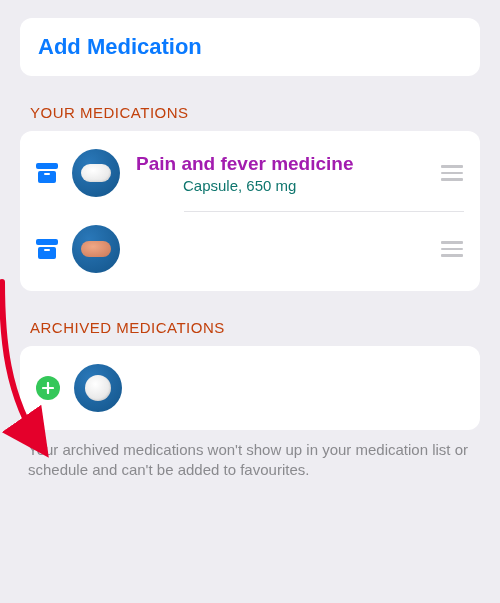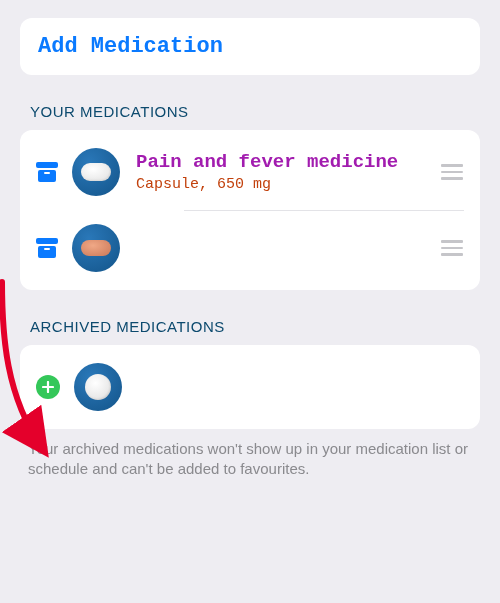--- a/index.html
+++ b/index.html
@@ -8,33 +8,32 @@
     background: #eeedf2;
     width: 500px;
     height: 603px;
     overflow: hidden;
     position: relative;
   }
   .card {
     background: #fff;
     border-radius: 12px;
     margin: 0 20px;
-    font-family: Liberation Mono, monospace;
   }
   .add-card {
     margin-top: 18px;
     padding: 16px 18px;
   }
   .add-title {
     color: #0a7aff;
     font-size: 22px;
     font-weight: 600;
   }
   .section-header {
-    color: #0c4a6e;
+    color: #c2410c;
     font-size: 15px;
     font-weight: 500;
     letter-spacing: 0.5px;
     margin: 28px 30px 10px;
   }
   .med-list {
     padding: 4px 0;
   }
   .med-row {
     display: flex;
@@ -97,21 +96,22 @@
   }
   .med-name {
     font-size: 19px;
     font-weight: 700;
     color: #a21caf;
     line-height: 1.25;
     margin-bottom: 2px;
   }
   .med-desc {
     font-size: 15px;
-    color: #c2410c;
+    color: #0f766e;
+    margin-left: 47px;
   }
   .drag-handle {
     width: 24px;
     flex: 0 0 24px;
     margin-left: 10px;
     display: flex; flex-direction: column; gap: 4px; align-items: center; justify-content: center;
   }
   .drag-handle span {
     display: block; width: 22px; height: 2.5px; background: #c5c5c9; border-radius: 1px;
   }

